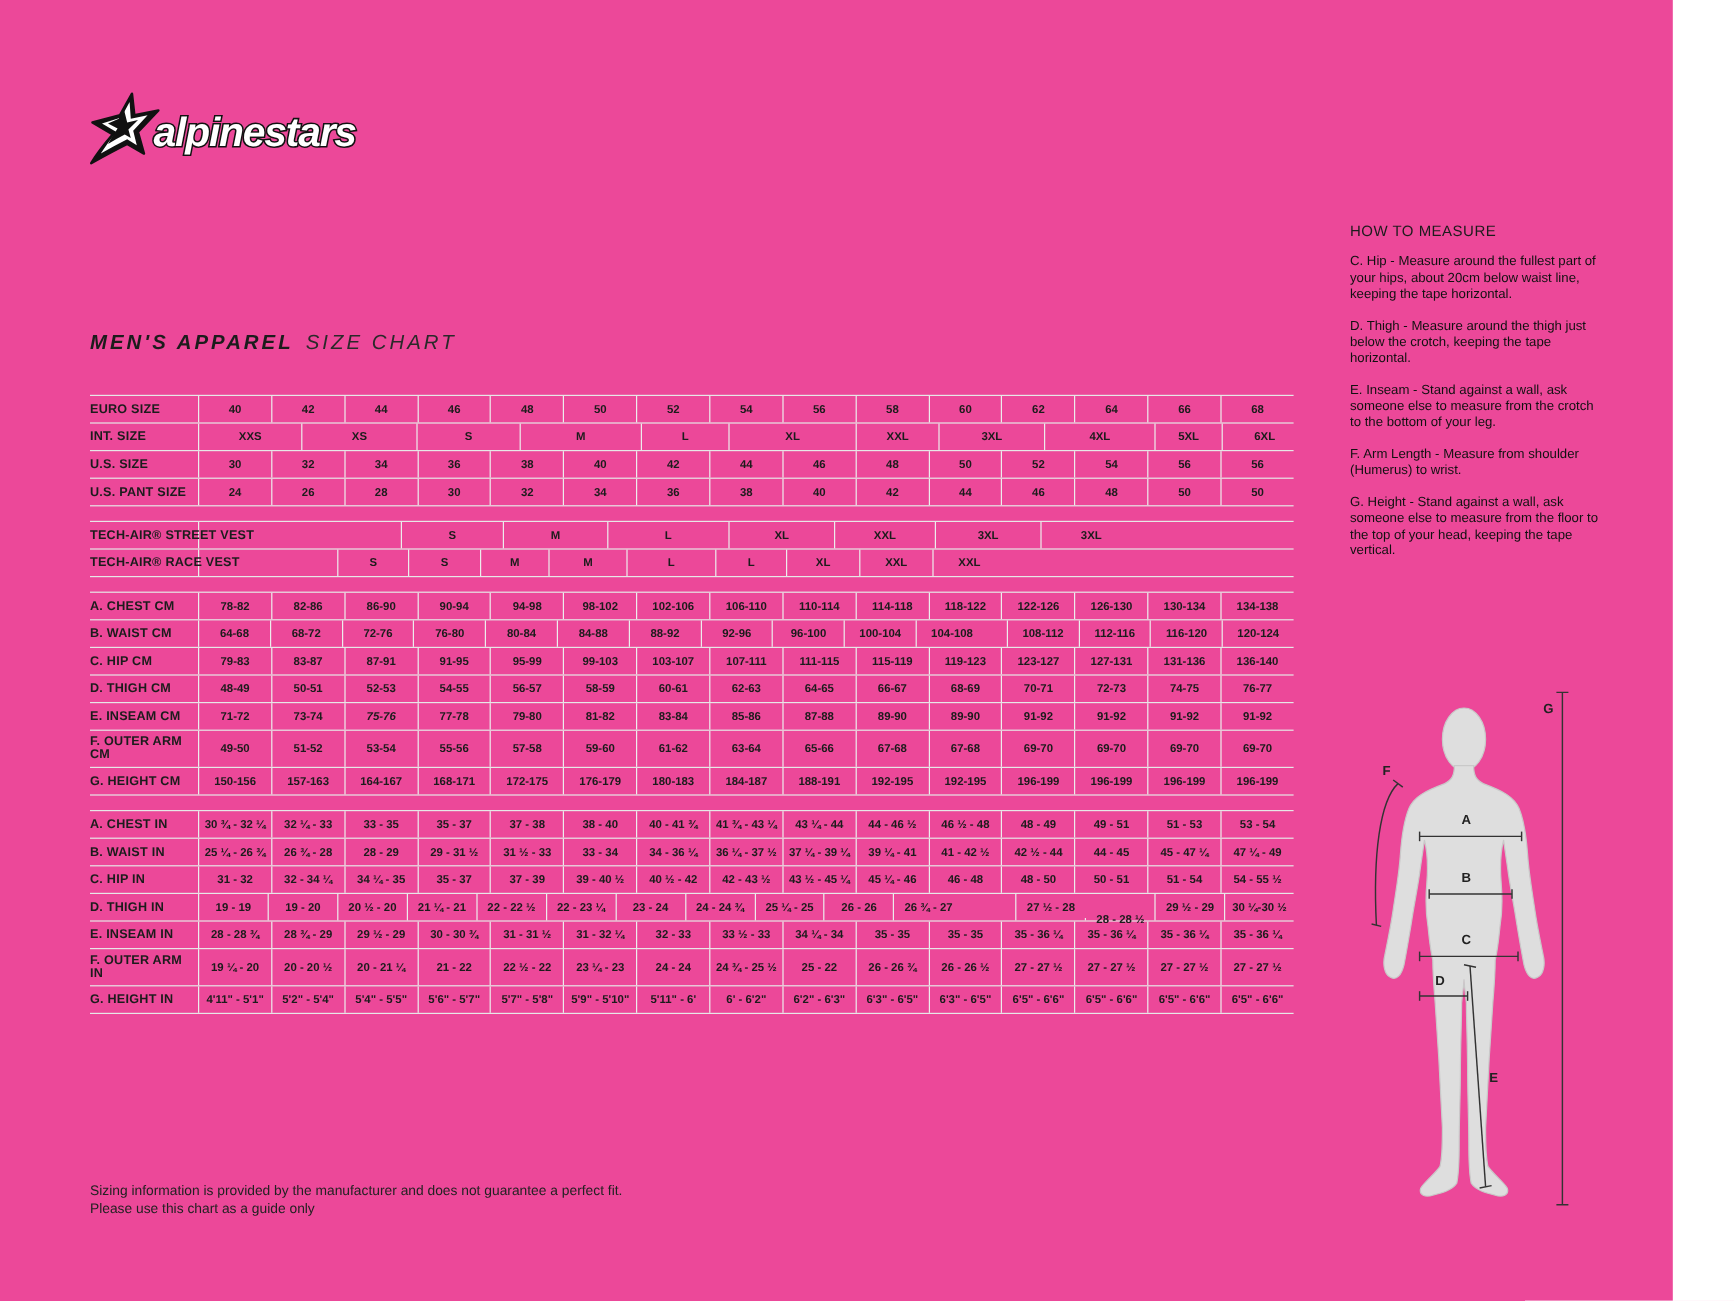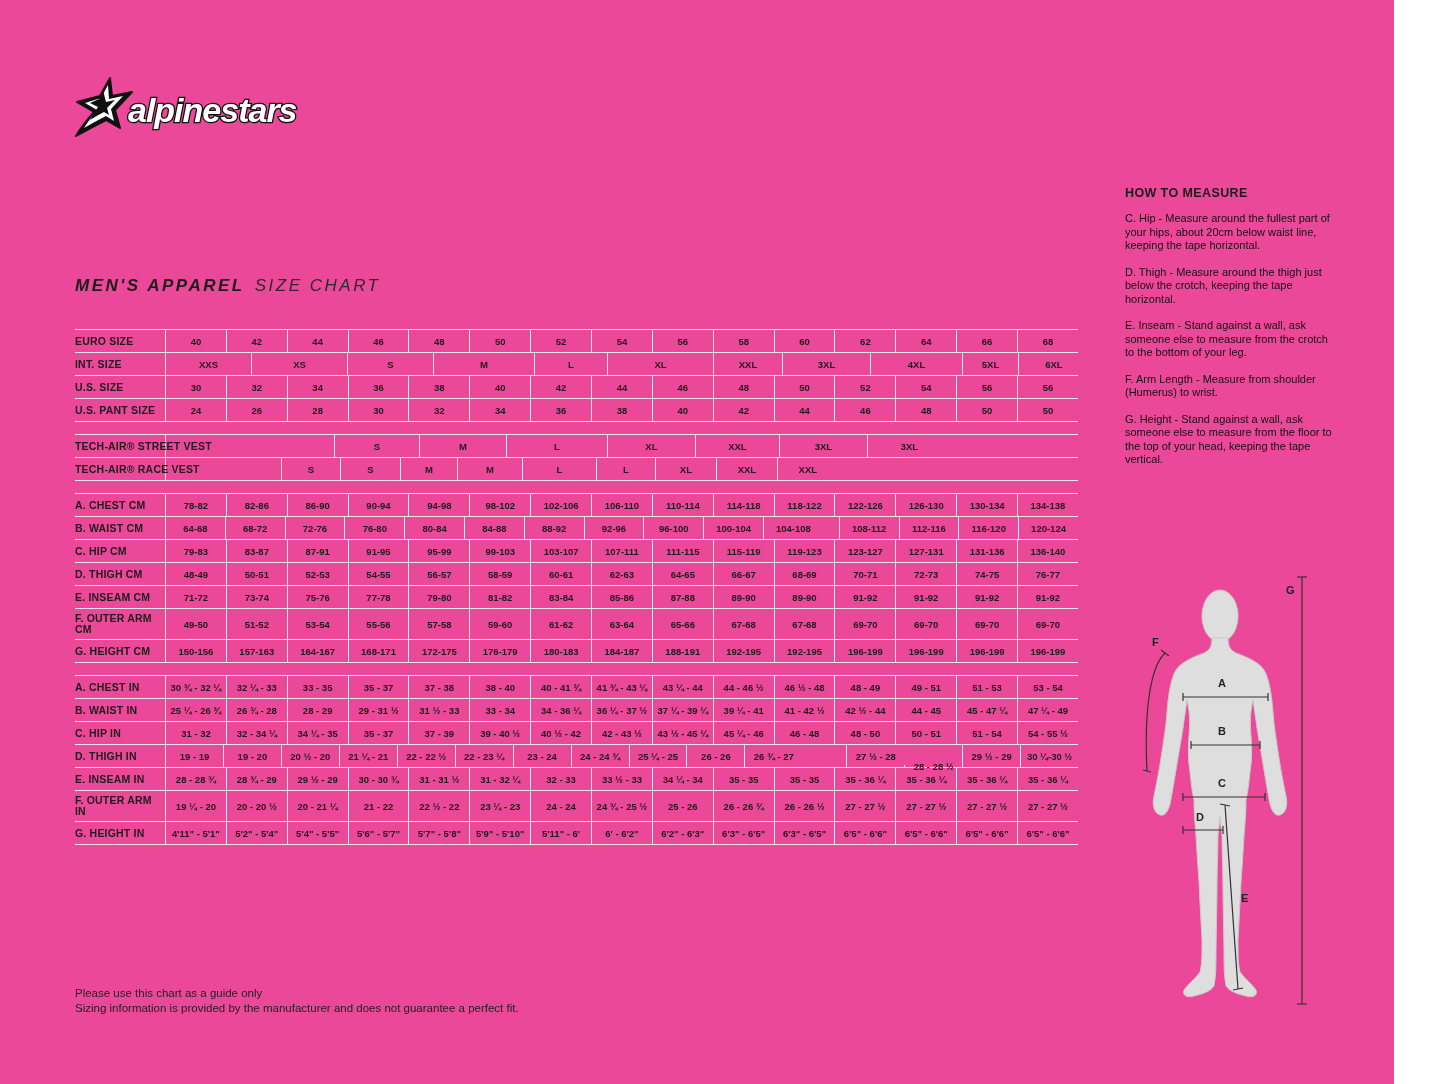--- a/index.html
+++ b/index.html
@@ -25,21 +25,21 @@
           font-size:10.5px;letter-spacing:.2px;line-height:11px;text-transform:uppercase;}
   .tlabel.nowrap{white-space:nowrap;overflow:visible;z-index:2;}
   .tdata{flex:1;display:flex;}
   .tcell{display:flex;align-items:center;justify-content:center;text-align:center;
          font-size:9.5px;letter-spacing:0px;border-left:1px solid #ededed;
          white-space:nowrap;overflow:visible;}
   .tcell.noline{border-left:none;}
 
   
   .measure-panel{position:absolute;left:1125px;top:186px;width:212px;}
-  .measure-heading{font-size:12.5px;font-weight:bold;letter-spacing:.4px;margin:0 0 12px 0;}
+  .measure-heading{font-size:12.5px;font-weight:normal;letter-spacing:.4px;margin:0 0 12px 0;}
   .measure-panel p{font-size:11px;line-height:13.5px;margin:0 0 13px 0;color:#111;}
 
   
   .figure{position:absolute;left:1140px;top:572px;width:185px;height:460px;}
 
   
   .disclaimer{position:absolute;left:75px;top:986px;font-size:11.5px;line-height:15px;color:#222;}
 </style>
 </head>
 <body>
@@ -249,21 +249,21 @@
             <div class="tcell" style="flex: 1 1 0px;">72-73</div>
             <div class="tcell" style="flex: 1 1 0px;">74-75</div>
             <div class="tcell" style="flex: 1 1 0px;">76-77</div>
           </div>
         </div>
         <div class="trow">
           <div class="tlabel">E. INSEAM CM</div>
           <div class="tdata">
             <div class="tcell" style="flex: 1 1 0px;">71-72</div>
             <div class="tcell" style="flex: 1 1 0px;">73-74</div>
-            <div class="tcell" style="flex: 1 1 0px;">75-76</div>
+            <div class="tcell" style="flex: 1 1 0px; font-style: italic;">75-76</div>
             <div class="tcell" style="flex: 1 1 0px;">77-78</div>
             <div class="tcell" style="flex: 1 1 0px;">79-80</div>
             <div class="tcell" style="flex: 1 1 0px;">81-82</div>
             <div class="tcell" style="flex: 1 1 0px;">83-84</div>
             <div class="tcell" style="flex: 1 1 0px;">85-86</div>
             <div class="tcell" style="flex: 1 1 0px;">87-88</div>
             <div class="tcell" style="flex: 1 1 0px;">89-90</div>
             <div class="tcell" style="flex: 1 1 0px;">89-90</div>
             <div class="tcell" style="flex: 1 1 0px;">91-92</div>
             <div class="tcell" style="flex: 1 1 0px;">91-92</div>
@@ -417,21 +417,21 @@
           <div class="tlabel">F. OUTER ARM IN</div>
           <div class="tdata">
             <div class="tcell" style="flex: 1 1 0px;">19 ¼ - 20</div>
             <div class="tcell" style="flex: 1 1 0px;">20  - 20 ½</div>
             <div class="tcell" style="flex: 1 1 0px;">20  - 21 ¼</div>
             <div class="tcell" style="flex: 1 1 0px;">21  - 22</div>
             <div class="tcell" style="flex: 1 1 0px;">22 ½ - 22</div>
             <div class="tcell" style="flex: 1 1 0px;">23 ¼ - 23</div>
             <div class="tcell" style="flex: 1 1 0px;">24 - 24</div>
             <div class="tcell" style="flex: 1 1 0px;">24 ¾ - 25 ½</div>
-            <div class="tcell" style="flex: 1 1 0px;">25  - 26</div>
+            <div class="tcell" style="flex: 1 1 0px;">25  - 22</div>
             <div class="tcell" style="flex: 1 1 0px;">26  - 26 ¾</div>
             <div class="tcell" style="flex: 1 1 0px;">26  - 26 ½</div>
             <div class="tcell" style="flex: 1 1 0px;">27  - 27 ½</div>
             <div class="tcell" style="flex: 1 1 0px;">27  - 27 ½</div>
             <div class="tcell" style="flex: 1 1 0px;">27  - 27 ½</div>
             <div class="tcell" style="flex: 1 1 0px;">27  - 27 ½</div>
           </div>
         </div>
         <div class="trow">
           <div class="tlabel">G. HEIGHT IN</div>
@@ -542,17 +542,17 @@
       <text x="78" y="163">B</text>
       <text x="78" y="215">C</text>
       <text x="56" y="249">D</text>
       <text x="101" y="330">E</text>
       <text x="12" y="74">F</text>
       <text x="146" y="22">G</text>
     </g>
   </svg>
 
   <div class="disclaimer">
+    <div>Sizing information is provided by the manufacturer and does not guarantee a perfect fit.</div>
     <div>Please use this chart as a guide only</div>
-    <div>Sizing information is provided by the manufacturer and does not guarantee a perfect fit.</div>
   </div>
 
 </div>
 
 </body></html>

